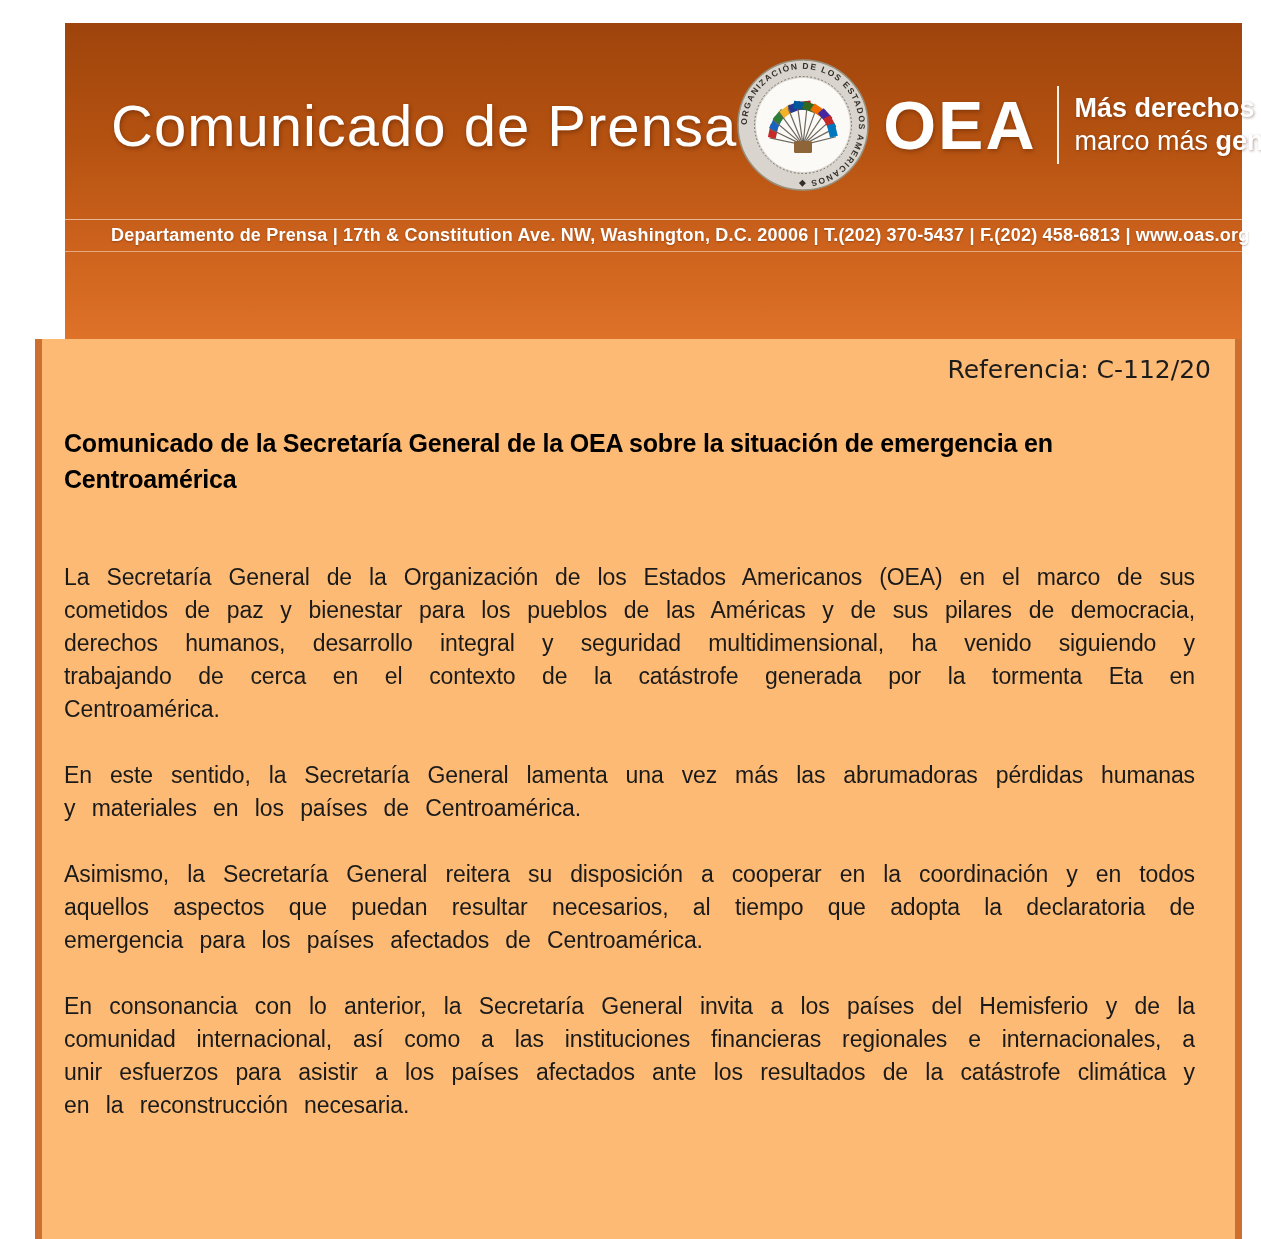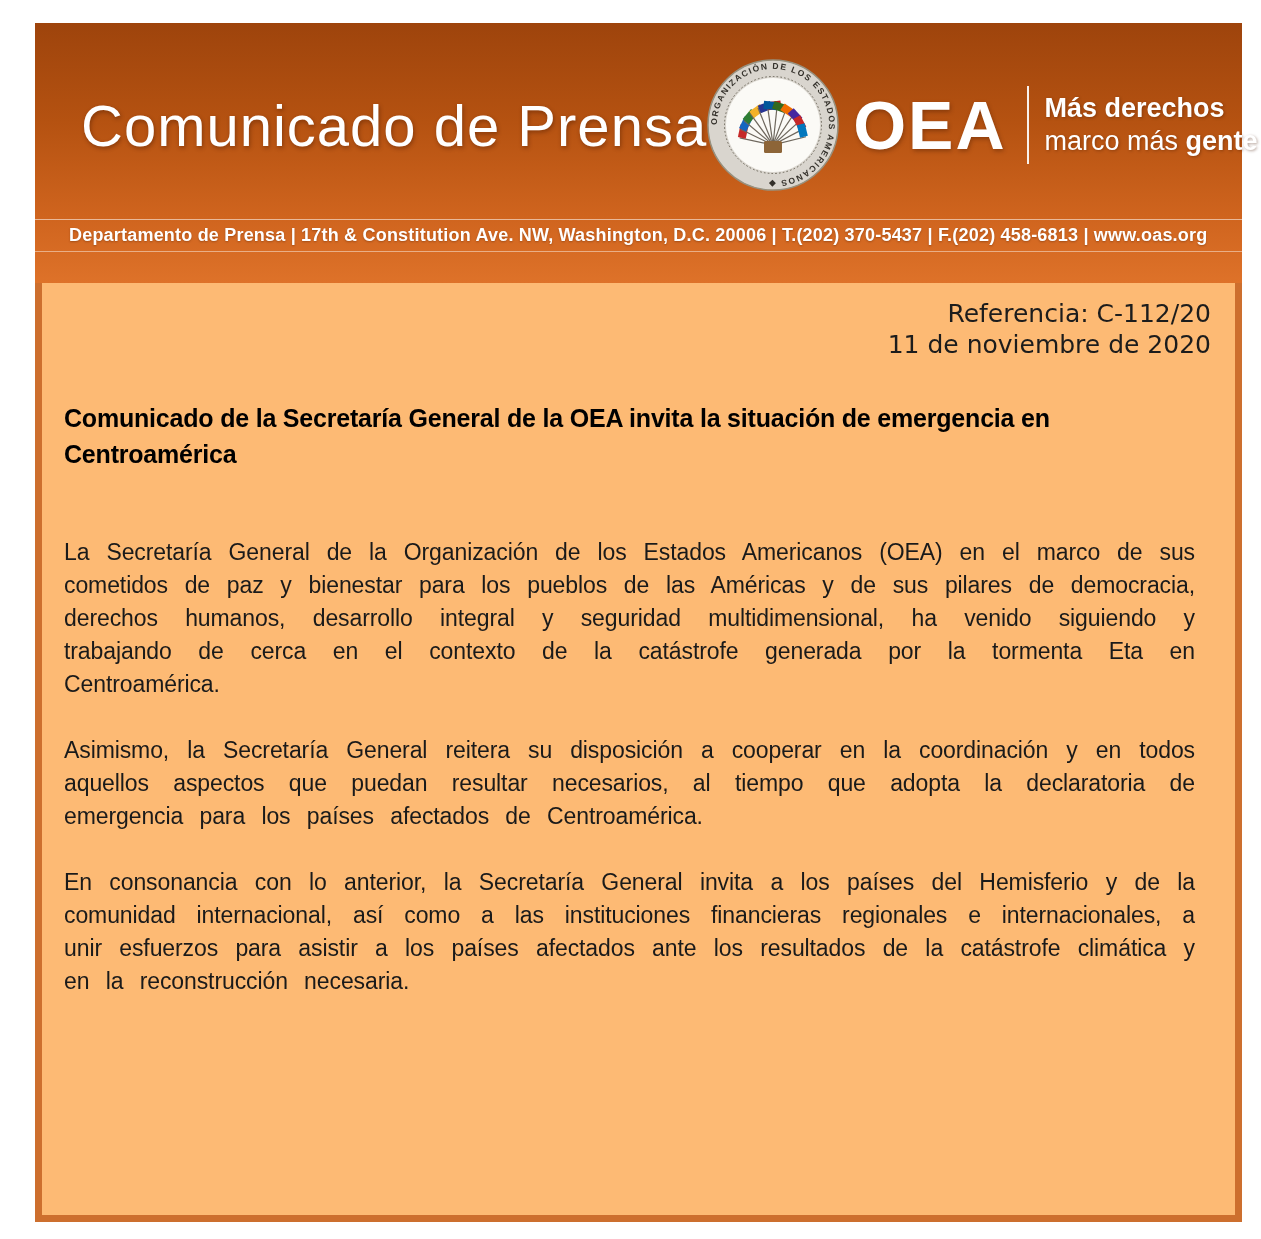--- a/index.html
+++ b/index.html
@@ -5,43 +5,44 @@
   * { margin:0; padding:0; box-sizing:border-box; }
   html,body { background:#ffffff; }
   body {
     width:1261px; height:1239px; position:relative; overflow:hidden;
     font-family:"Liberation Sans", sans-serif;
   }
   .doc-box { position:absolute; left:35px; top:23px; width:1207px; }
 
   
   .header-banner {
-    height:260px;
+    height:316px;
     background:linear-gradient(180deg,#9e440c 0%, #b55211 38%, #cf641e 74%, #de7229 100%);
+    margin-left:30px;
   }
   .masthead {
     height:196px; display:flex; align-items:center; justify-content:space-between;
     padding:8px 44px 0 46px;
   }
   .banner-title {
     font-size:58px; font-weight:400; color:#ffffff; letter-spacing:1px;
     text-shadow:1px 2px 4px rgba(70,25,0,.45); white-space:nowrap;
   }
   .brand-block { display:flex; align-items:center; }
   .seal { width:132px; height:132px; margin-right:14px; flex:none; }
   .oea-acronym {
     font-size:68px; font-weight:700; color:#ffffff; letter-spacing:2px; line-height:1;
     text-shadow:1px 2px 4px rgba(70,25,0,.4);
   }
   .brand-divider { width:2px; height:78px; background:rgba(255,255,255,.92); margin:0 16px 0 20px; flex:none; }
   .tagline { color:#ffffff; font-size:27px; line-height:33px; text-shadow:1px 1px 3px rgba(70,25,0,.4); white-space:nowrap; }
   .tagline .bold { font-weight:700; }
 
   .contact-bar {
-    height:33px; display:flex; align-items:center; padding-left:34px;
+    height:33px; display:flex; align-items:center; padding-left:46px;
     border-top:1px solid rgba(255,255,255,.55);
     border-bottom:1px solid rgba(255,255,255,.45);
     color:#ffffff; font-size:18px; font-weight:700; letter-spacing:.2px;
     white-space:nowrap; text-shadow:0 1px 2px rgba(70,25,0,.35);
   }
 
   
   .content-frame {
     height:939px; background:#fdba74;
     border:7px solid #cd6f2e; border-top:none;
@@ -150,24 +151,24 @@
         </div>
       </div>
     </div>
 
     <div class="contact-bar">Departamento de Prensa | 17th &amp; Constitution Ave. NW, Washington, D.C. 20006 | T.(202) 370-5437 | F.(202) 458-6813 | www.oas.org</div>
   </div>
 
   <div class="content-frame">
     <div class="ref-block">
       <div>Referencia: C-112/20</div>
-      <div>11 de noviembre de 2020</div>
     </div>
 
-    <h1 class="doc-title">Comunicado de la Secretaría General de la OEA invita la situación de emergencia en Centroamérica</h1>
+    <h1 class="doc-title">Comunicado de la Secretaría General de la OEA sobre la situación de emergencia en Centroamérica</h1>
 
     <div class="body-text">
       <p>La Secretaría General de la Organización de los Estados Americanos (OEA) en el marco de sus cometidos de paz y bienestar para los pueblos de las Américas y de sus pilares de democracia, derechos humanos, desarrollo integral y seguridad multidimensional, ha venido siguiendo y trabajando de cerca en el contexto de la catástrofe generada por la tormenta Eta en Centroamérica.</p>
+      <p>En este sentido, la Secretaría General lamenta una vez más las abrumadoras pérdidas humanas y materiales en los países de Centroamérica.</p>
       <p>Asimismo, la Secretaría General reitera su disposición a cooperar en la coordinación y en todos aquellos aspectos que puedan resultar necesarios, al tiempo que adopta la declaratoria de emergencia para los países afectados de Centroamérica.</p>
       <p>En consonancia con lo anterior, la Secretaría General invita a los países del Hemisferio y de la comunidad internacional, así como a las instituciones financieras regionales e internacionales, a unir esfuerzos para asistir a los países afectados ante los resultados de la catástrofe climática y en la reconstrucción necesaria.</p>
     </div>
   </div>
 </div>
 
 </body></html>

